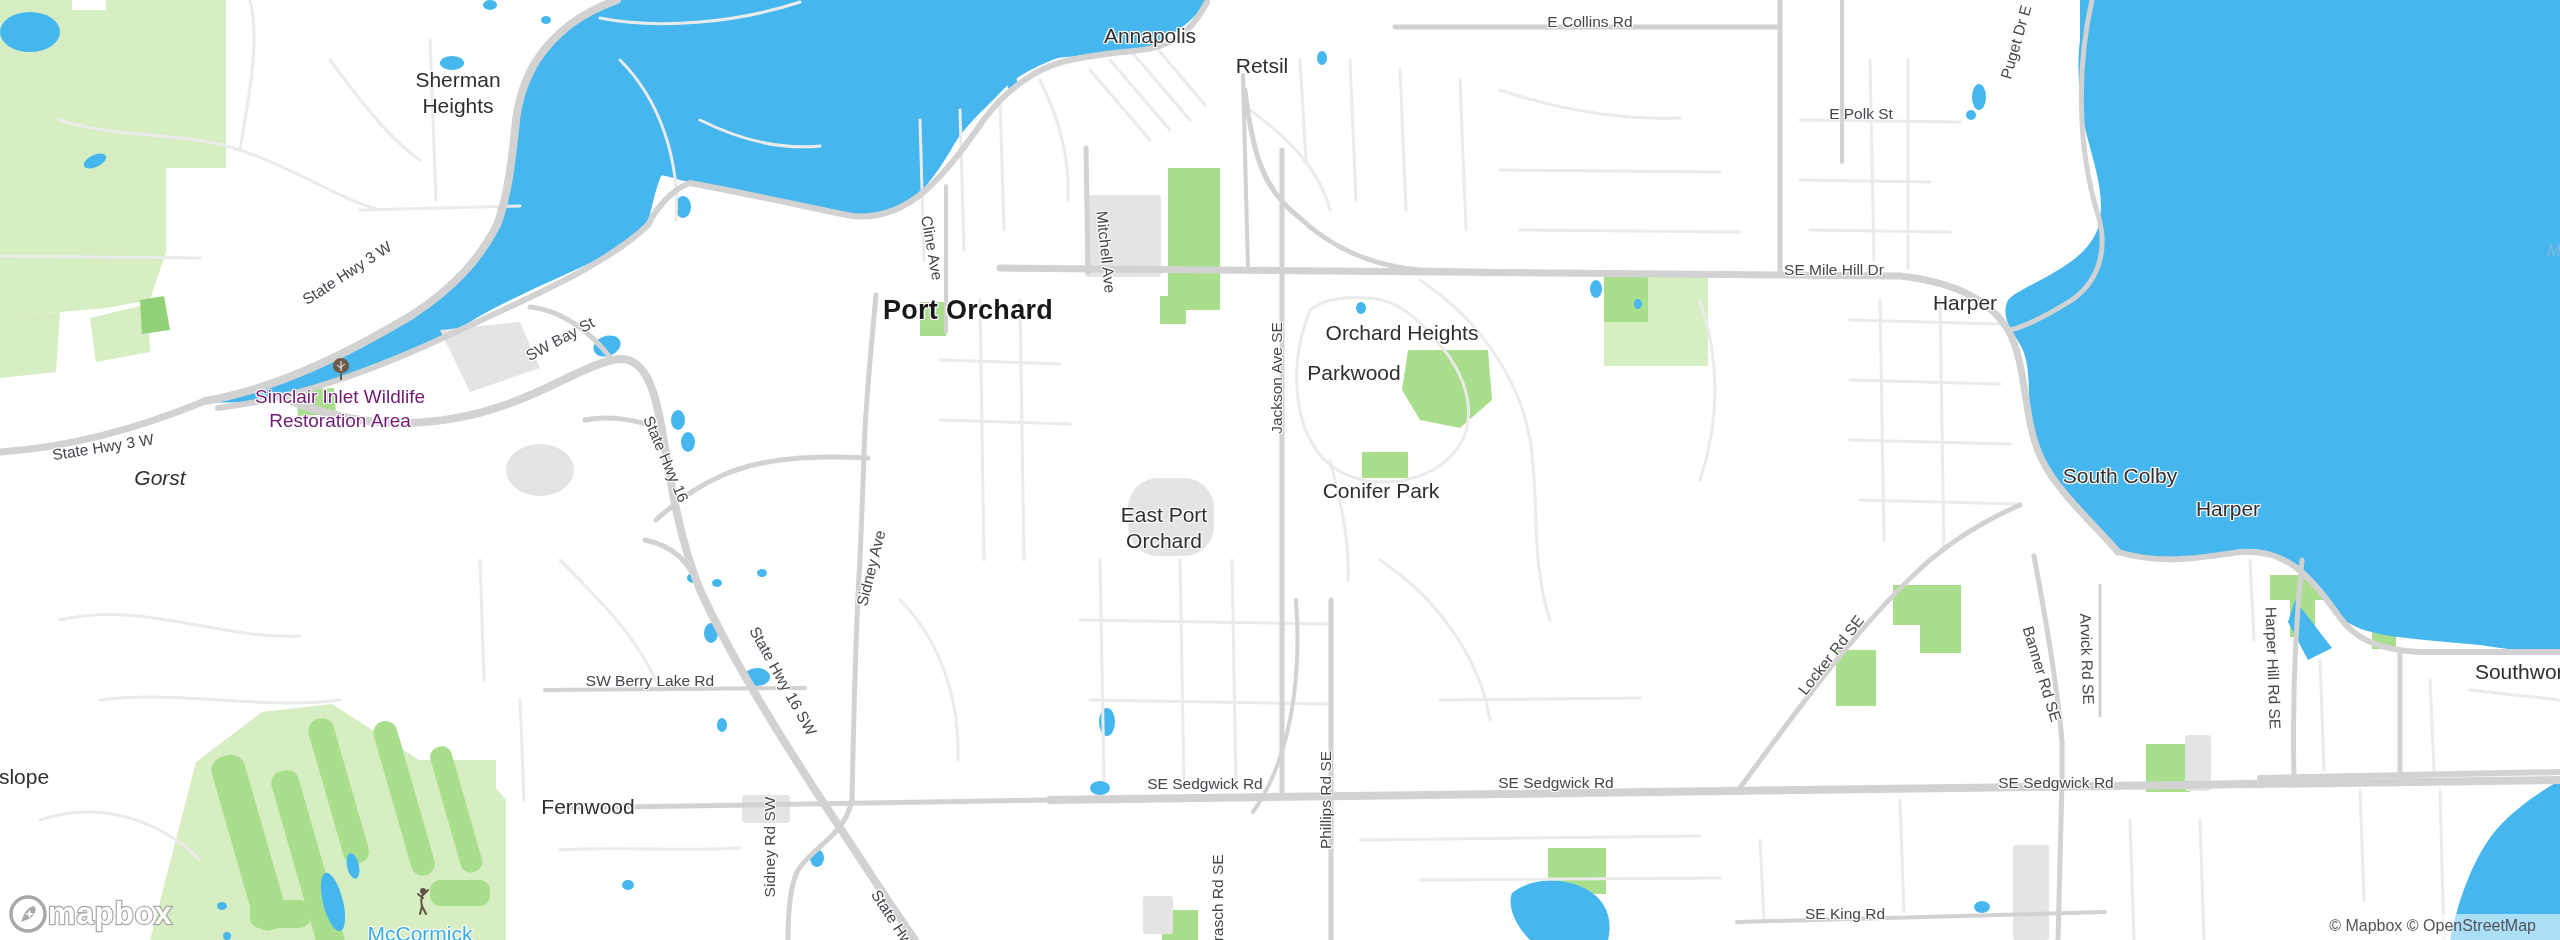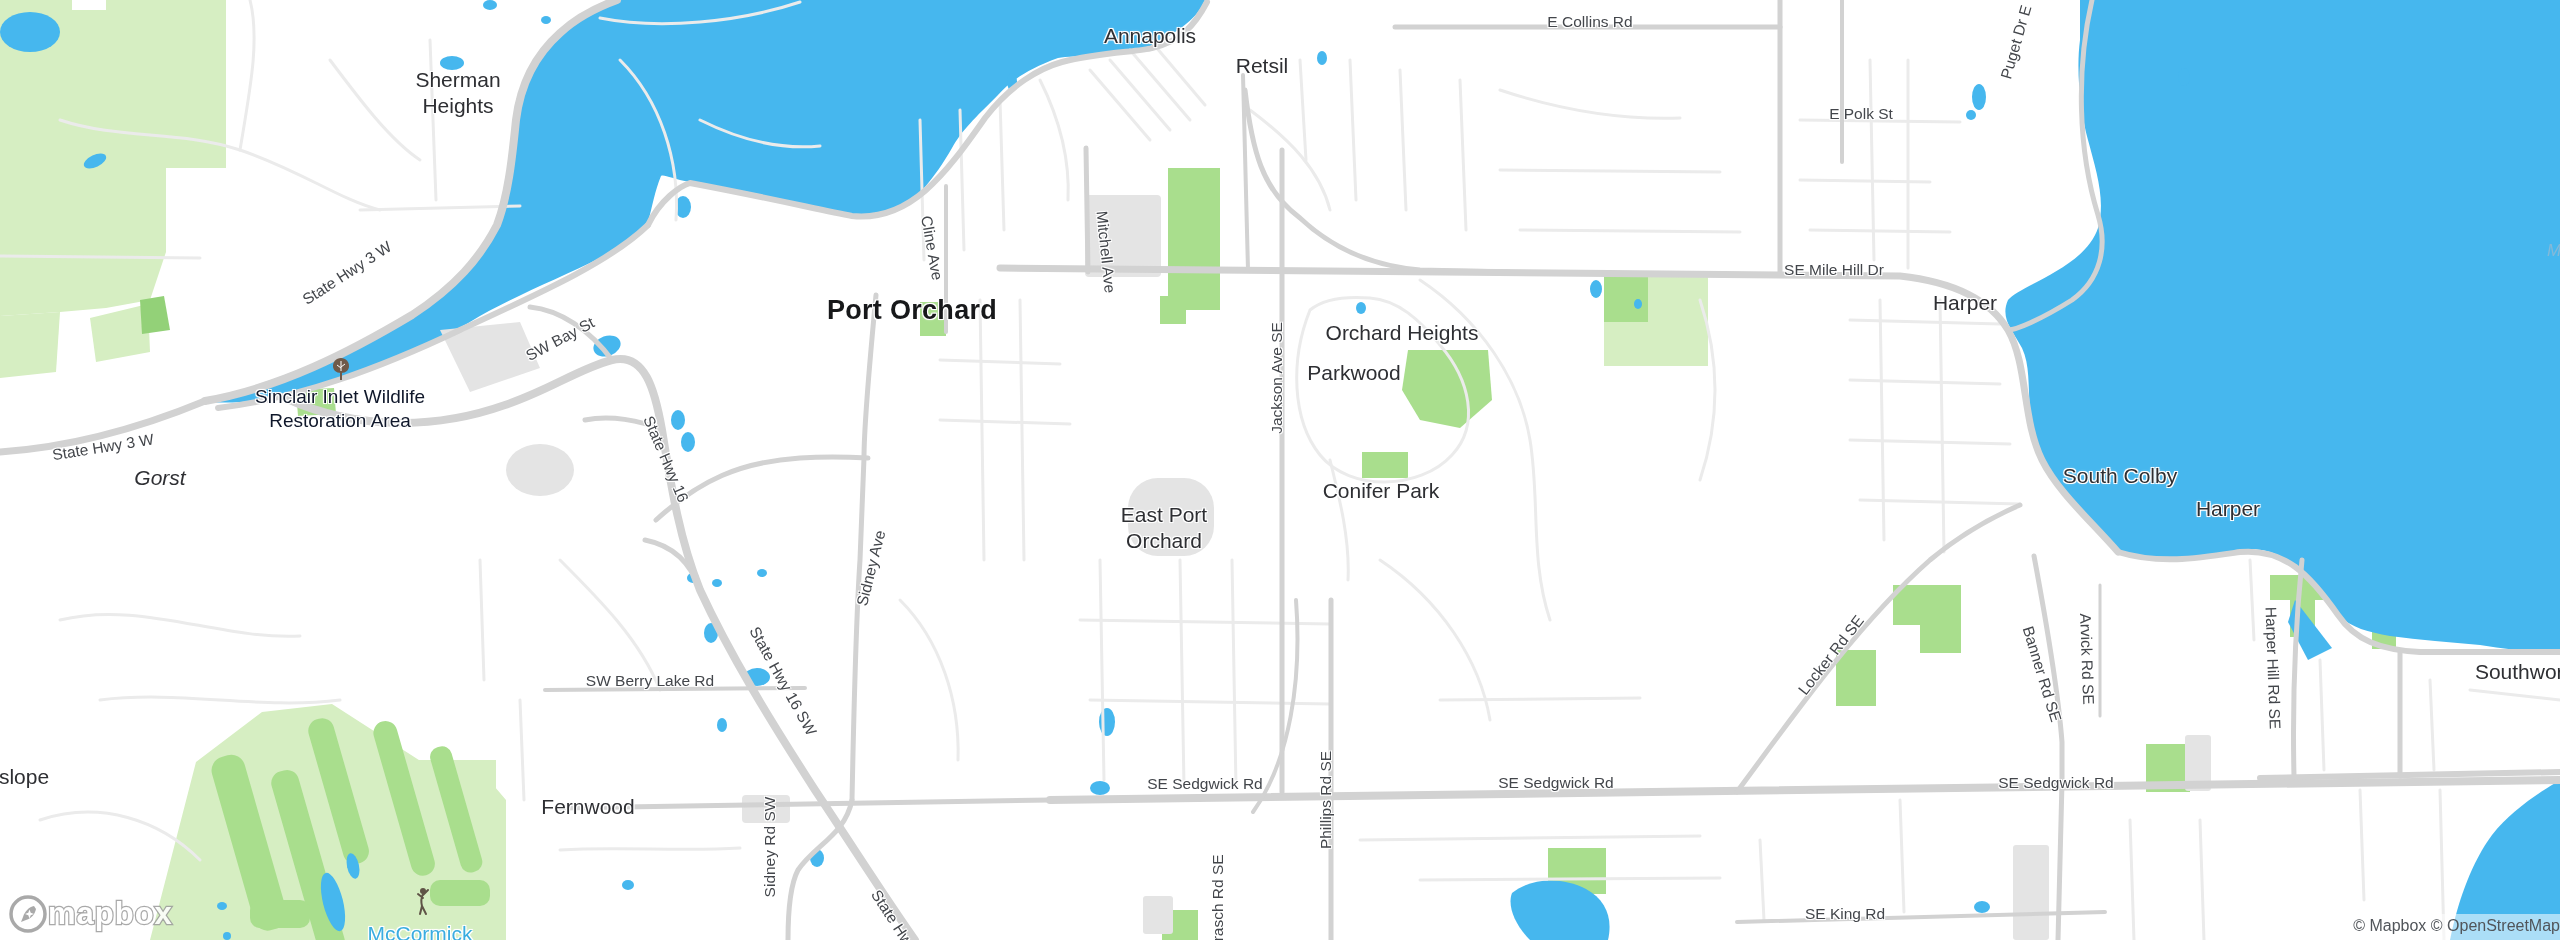--- a/index.html
+++ b/index.html
@@ -12,34 +12,34 @@
   #labels{position:absolute;left:0;top:0;width:100%;height:100%;}
   .lbl{
     position:absolute;transform:translate(-50%,-50%) rotate(var(--r,0deg));
     white-space:pre-line;text-align:center;line-height:1.25;
     text-shadow:-1px -1px 0 #fff,1px -1px 0 #fff,-1px 1px 0 #fff,1px 1px 0 #fff,0 0 3px #fff;
     pointer-events:none;
   }
   .place{font-size:21px;color:#2e2f33;}
   .place-lg{font-size:27px;font-weight:700;color:#17181a;letter-spacing:.3px;}
   .road{font-size:15.5px;color:#43464b;}
-  .poi-blue{font-size:19px;color:#0f172a;font-weight:500;}
+  .poi-blue{font-size:19px;color:#701a75;font-weight:500;}
   .poi-blue-lg{font-size:21px;color:#3aade0;font-weight:500;}
   .water-lbl{font-size:17px;color:#84b9d8;font-style:italic;text-shadow:none;}
   #logo{
     position:absolute;left:8px;bottom:6px;display:flex;align-items:center;
     text-decoration:none;opacity:.85;
   }
   #logo .word{
     font-size:31px;font-weight:700;letter-spacing:1px;color:#fff;
     -webkit-text-stroke:2.5px #9b9b9b;paint-order:stroke fill;
   }
   #attr{
     position:absolute;right:0;bottom:0;background:rgba(255,255,255,.55);
-    padding:3px 0 5px 14px;
+    padding:3px 24px 5px 14px;
   }
   #attr a{font-size:16px;color:#51555a;text-decoration:none;}
 </style>
 </head>
 <body>
 
 <div id="map">
 
   <svg id="geo" width="2560" height="940" viewBox="0 0 2560 940">
 
@@ -267,21 +267,21 @@
       <circle cx="9" cy="3" r="3" fill="#5f5346"></circle>
       <path d="M9,6 C7,10 7,14 8,18 L6,26 M8,18 L12,26 M9,7 L14,2 M9,10 L4,6" stroke="#5f5346" stroke-width="2" fill="none" stroke-linecap="round"></path>
     </g>
   </svg>
 
   <div id="labels">
       <div class="lbl place" style="left: 458px; top: 93px; --r: 0deg;">Sherman
 Heights</div>
       <div class="lbl place" style="left: 1150px; top: 36px; --r: 0deg;">Annapolis</div>
       <div class="lbl place" style="left: 1262px; top: 66px; --r: 0deg;">Retsil</div>
-      <div class="lbl place-lg" style="left: 912px; top: 311px; --r: 0deg;">Port Orchard</div>
+      <div class="lbl place-lg" style="left: 968px; top: 311px; --r: 0deg;">Port Orchard</div>
       <div class="lbl place" style="left: 160px; top: 478px; font-style: italic; --r: 0deg;">Gorst</div>
       <div class="lbl place" style="left: 1164px; top: 528px; --r: 0deg;">East Port
 Orchard</div>
       <div class="lbl place" style="left: 1402px; top: 333px; --r: 0deg;">Orchard Heights</div>
       <div class="lbl place" style="left: 1354px; top: 373px; --r: 0deg;">Parkwood</div>
       <div class="lbl place" style="left: 1381px; top: 491px; --r: 0deg;">Conifer Park</div>
       <div class="lbl place" style="left: 1965px; top: 303px; --r: 0deg;">Harper</div>
       <div class="lbl place" style="left: 2120px; top: 476px; --r: 0deg;">South Colby</div>
       <div class="lbl place" style="left: 2228px; top: 509px; --r: 0deg;">Harper</div>
       <div class="lbl place" style="left: 588px; top: 807px; --r: 0deg;">Fernwood</div>

